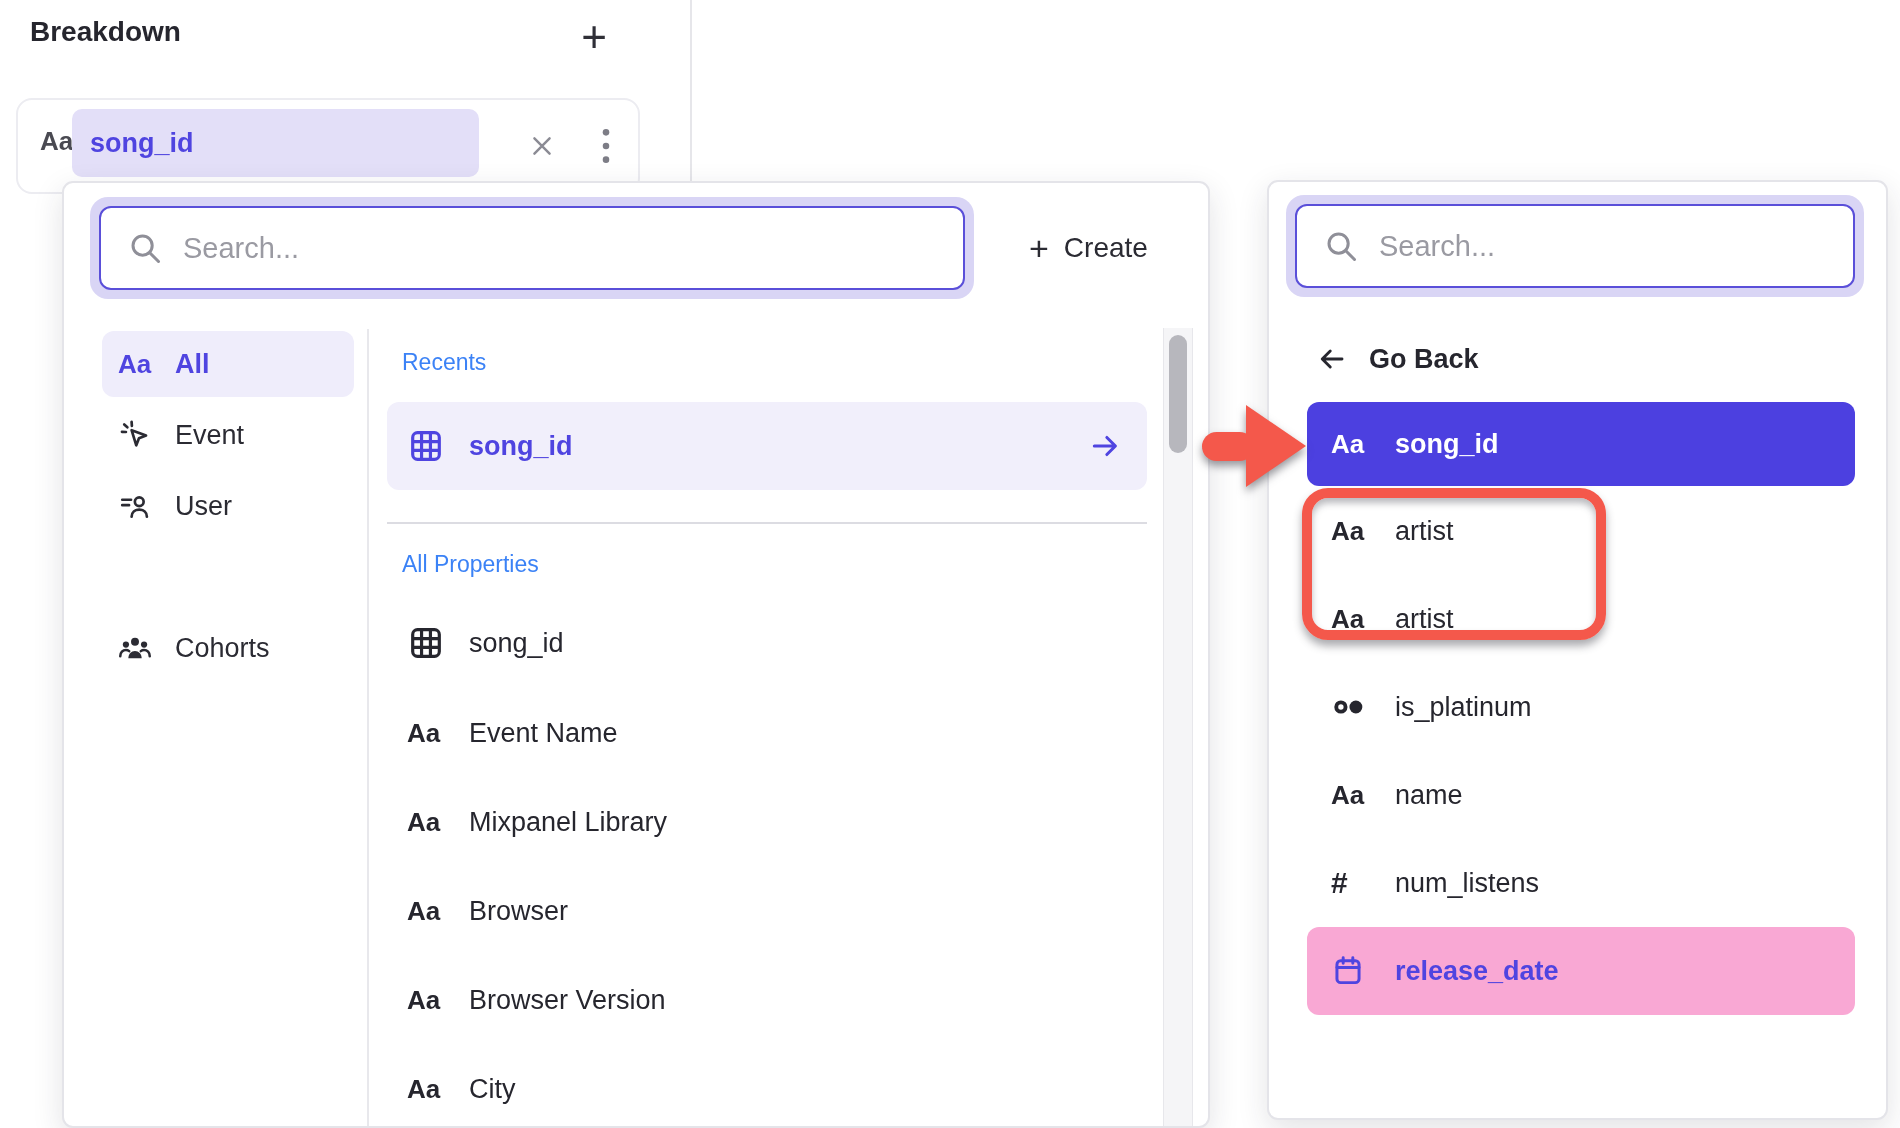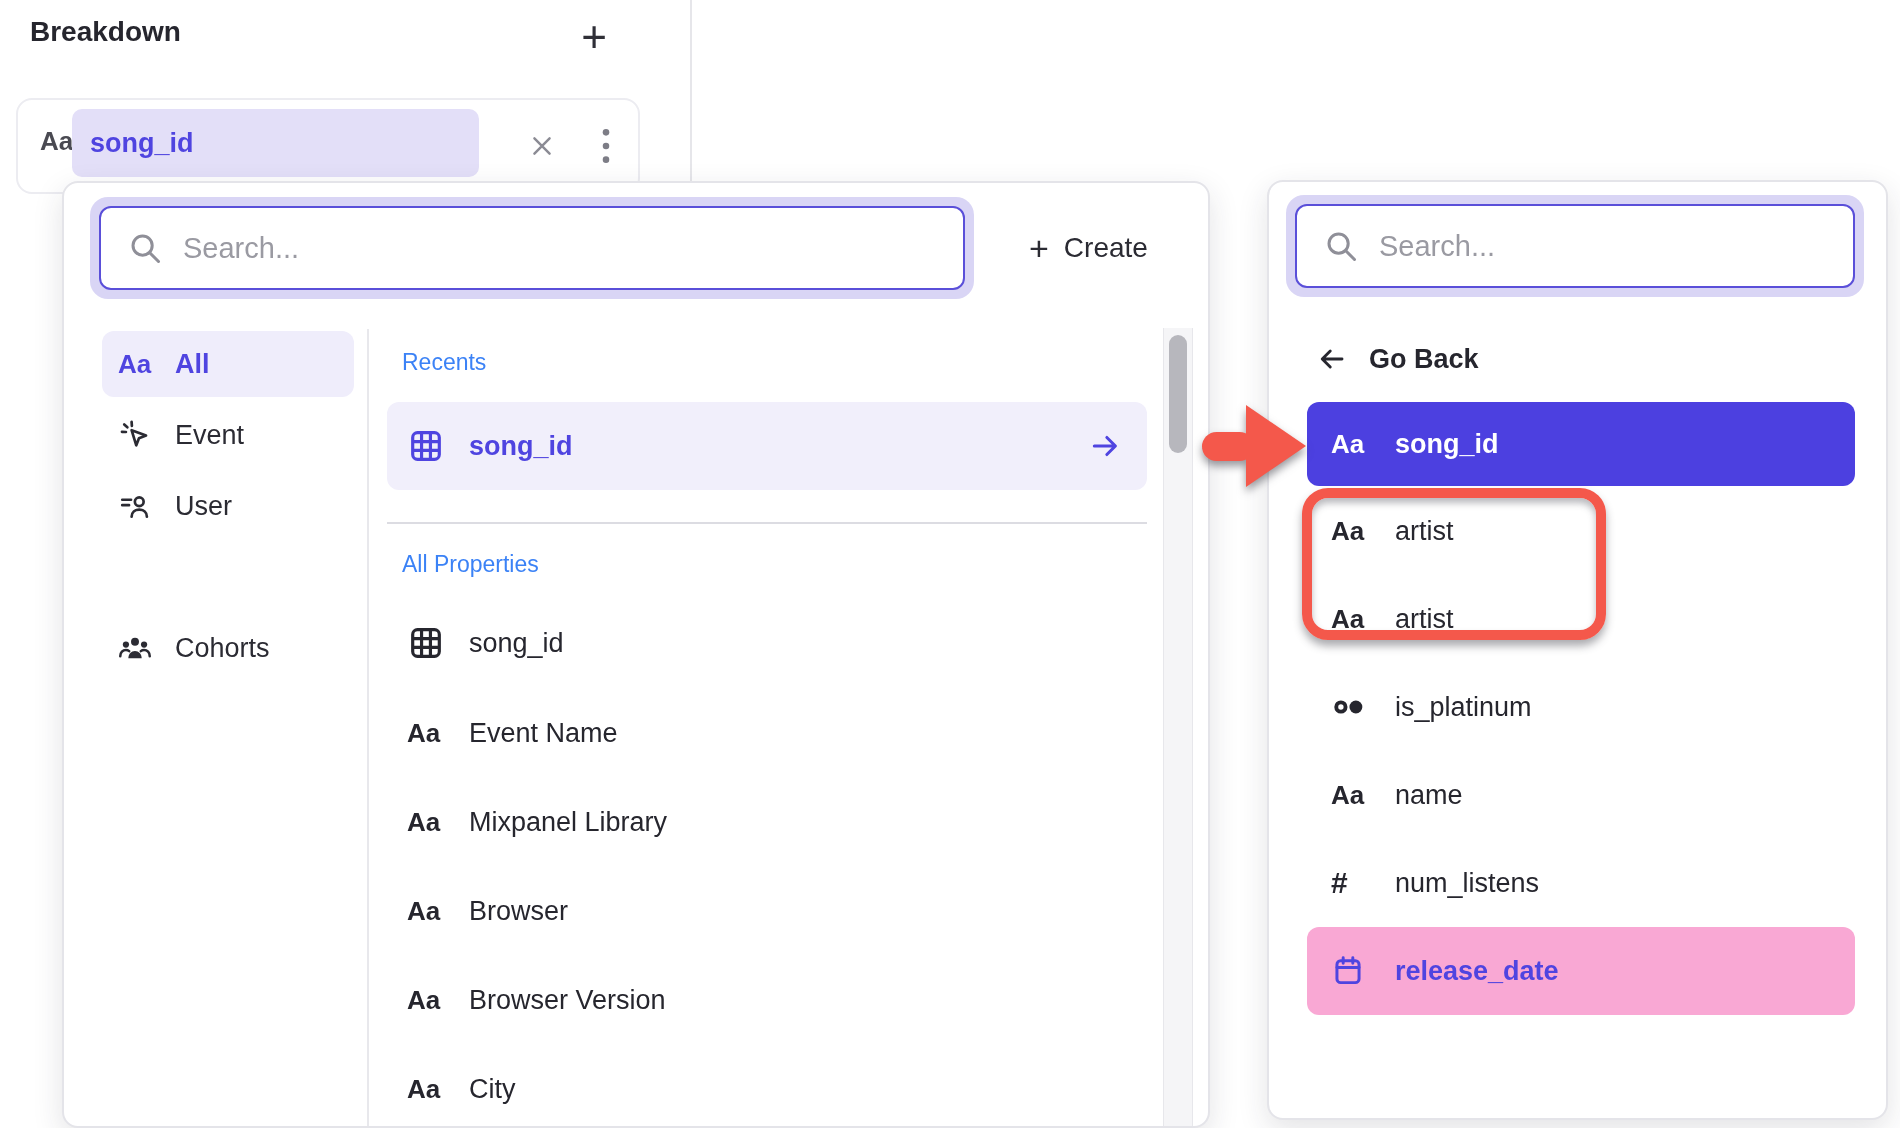--- a/index.html
+++ b/index.html
@@ -14,21 +14,21 @@
   .bd-card{position:absolute;left:16px;top:98px;width:624px;height:96px;background:#fff;border:2px solid #ececf1;
            border-radius:16px;z-index:1;}
   .chip-type{position:absolute;left:22px;top:26px;font-size:26px;font-weight:700;color:#4a4a52;}
   .chip-pill{position:absolute;left:54px;top:9px;width:407px;height:68px;background:#e3dff8;border-radius:10px;
              display:flex;align-items:center;padding-left:18px;cursor:pointer;}
   .chip-pill span{font-size:27px;font-weight:600;color:#4f44e0;}
   .chip-close{position:absolute;left:502px;top:24px;width:44px;height:44px;display:flex;align-items:center;justify-content:center;cursor:pointer;}
   .chip-kebab{position:absolute;left:568px;top:24px;width:40px;height:44px;display:flex;align-items:center;justify-content:center;cursor:pointer;}
 
   
-  .panel{position:absolute;background:#fff;border:2px solid #e4e4e9;border-radius:16px;
+  .panel{position:absolute;background:#fff;border:2px solid #e4e4e9;border-radius:11px;
          box-shadow:0 10px 30px rgba(40,40,55,.13);z-index:5;overflow:hidden;}
   .panel-mid{left:62px;top:181px;width:1148px;height:947px;}
   .panel-right{left:1267px;top:180px;width:621px;height:940px;}
 
   .search-glow{position:absolute;background:#d9d5f5;border-radius:18px;}
   .search-box{position:absolute;left:9px;right:9px;top:9px;bottom:9px;background:#fff;border:2px solid #5a4fd9;
               border-radius:12px;display:flex;align-items:center;padding:0 24px 0 26px;gap:20px;}
   .search-box input{border:none;outline:none;flex:1;font-size:29px;color:#33333b;background:transparent;padding:0;}
   .search-box input::placeholder{color:#9a9aa2;}
 

